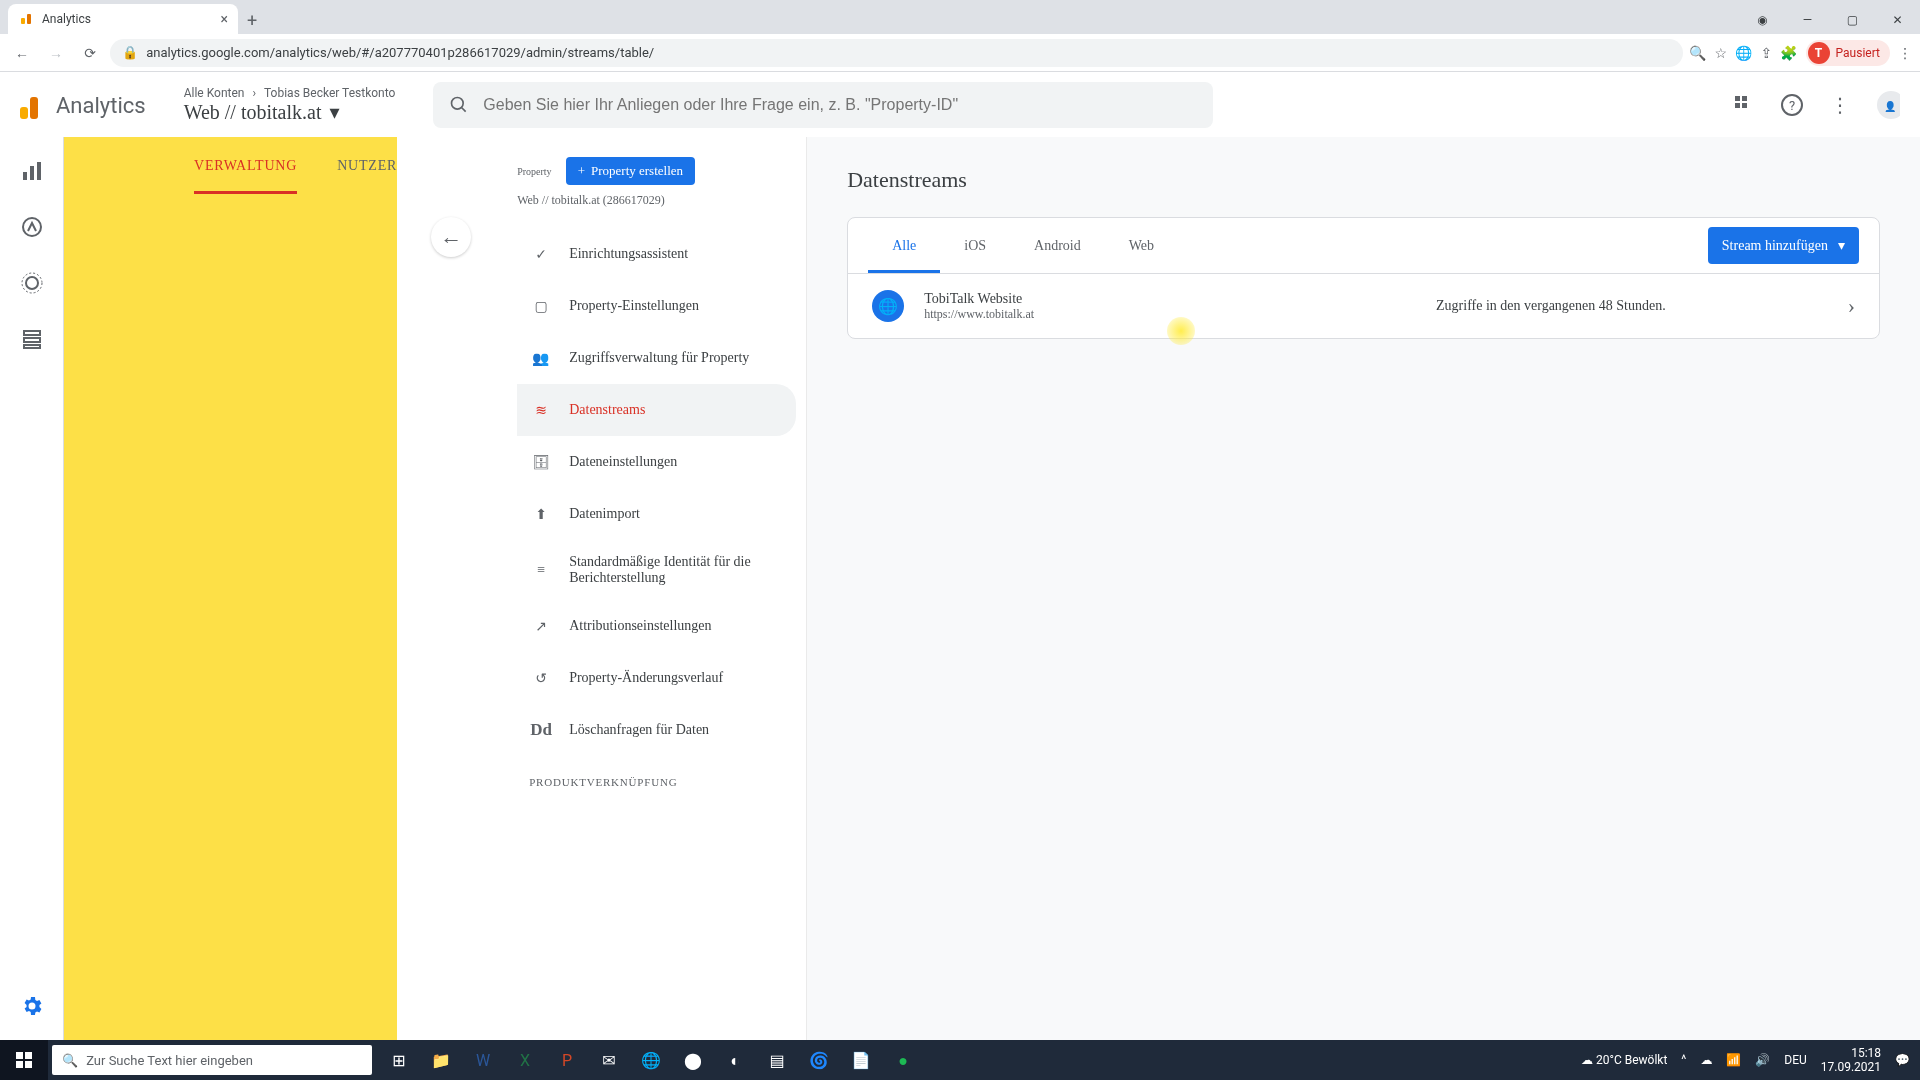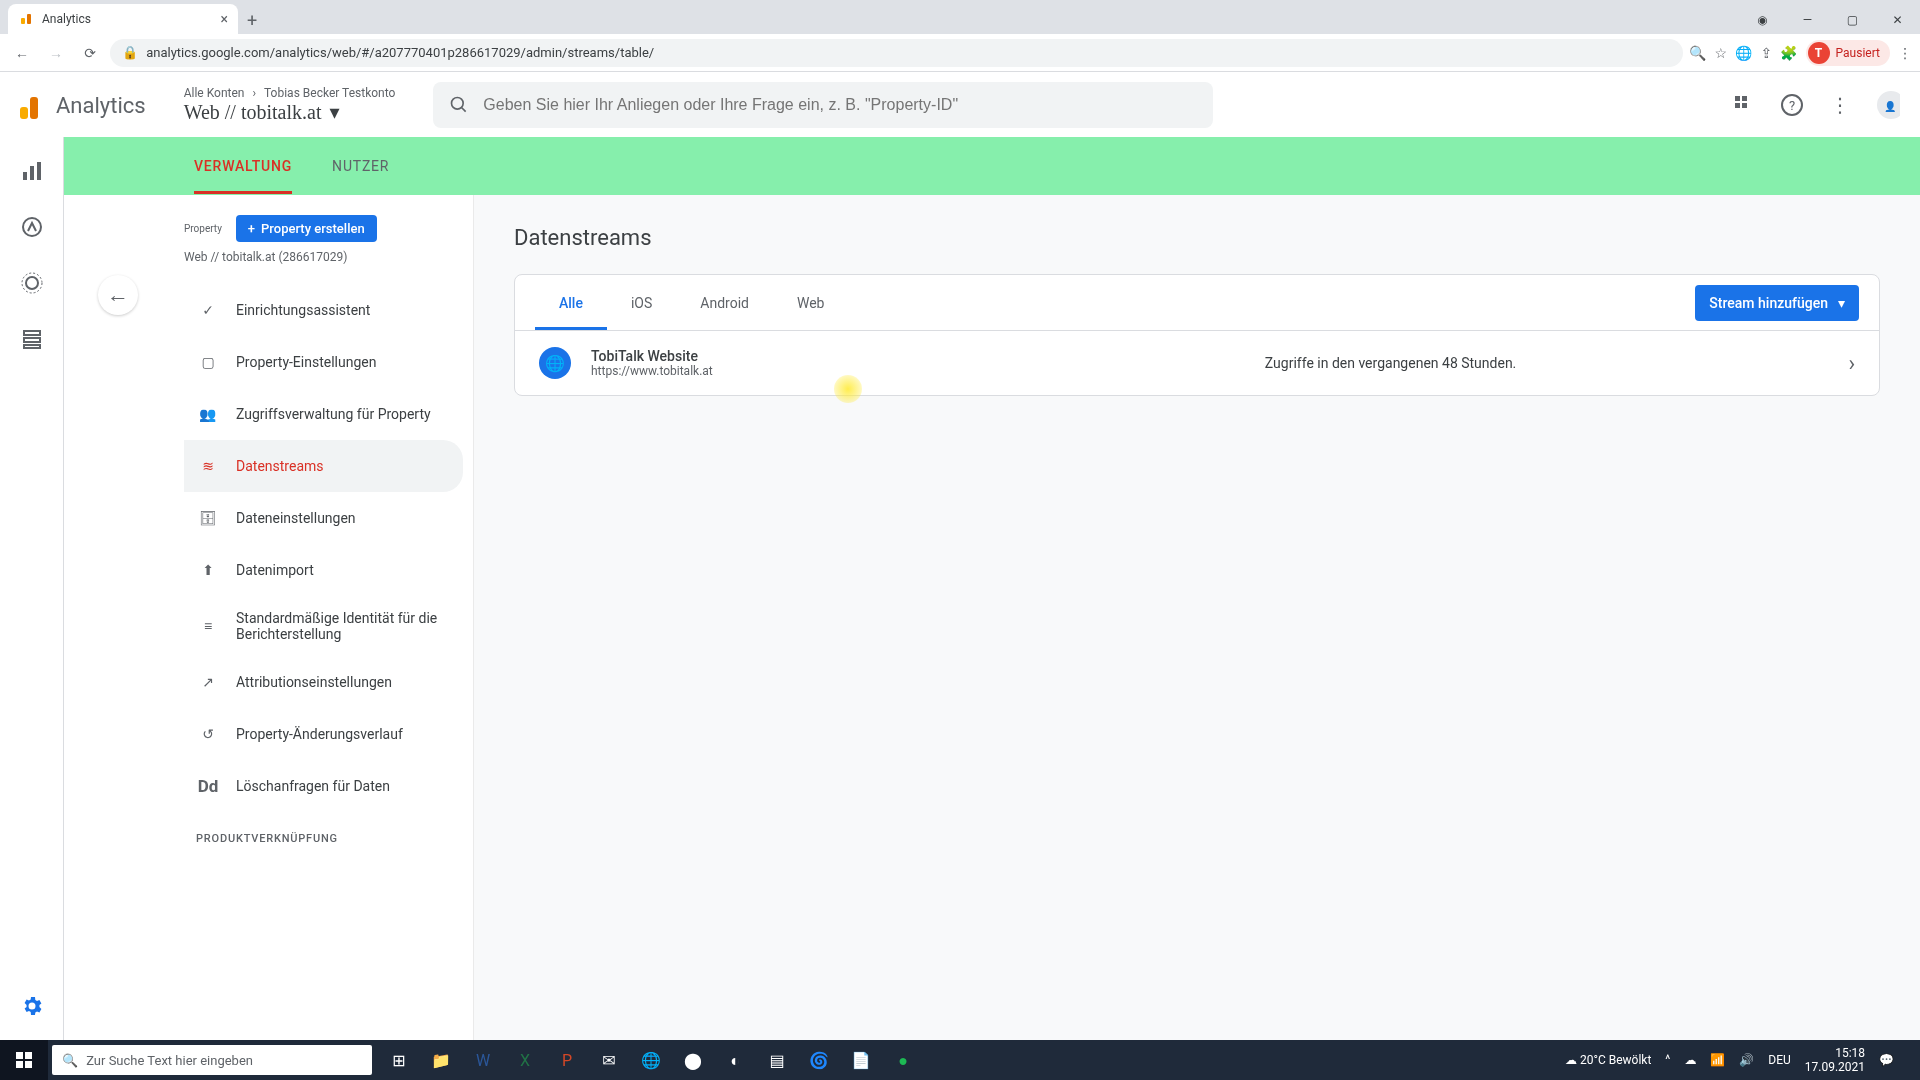--- a/index.html
+++ b/index.html
@@ -36,21 +36,21 @@
 .ga-search input { border: none; background: transparent; outline: none; font-size: 16px; flex: 1; color: #b91c1c; }
 .ga-header-right { margin-left: auto; display: flex; align-items: center; gap: 24px; color: #5f6368; }
 .ga-header-right .ic { width: 24px; height: 24px; display: flex; align-items: center; justify-content: center; font-size: 20px; }
 
 
 .app-body { display: flex; height: calc(100% - 73px - 64px - 40px); }
 .left-rail { width: 64px; border-right: 1px solid #dadce0; display: flex; flex-direction: column; align-items: center; padding-top: 20px; gap: 28px; color: #5f6368; }
 .left-rail .rail-ic { width: 28px; height: 28px; display: flex; align-items: center; justify-content: center; }
 .left-rail .rail-bottom { margin-top: auto; margin-bottom: 20px; }
 
-.admin-area { flex: 1; display: flex; flex-direction: column; background: #86efac; }
+.admin-area { flex: 1; display: flex; flex-direction: row; background: #fde047; font-family: Liberation Serif, serif; }
 .admin-tabs { display: flex; gap: 40px; padding: 0 0 0 100px; border-bottom: 1px solid transparent; height: 58px; align-items: center; margin-left: 30px; }
 .admin-tab { font-size: 14px; letter-spacing: 0.8px; color: #5f6368; height: 100%; display: flex; align-items: center; border-bottom: 3px solid transparent; padding-top: 3px; }
 .admin-tab.active { color: #d93025; border-bottom-color: #d93025; font-weight: 500; }
 
 .admin-main { flex: 1; display: flex; background: #f8f9fa; }
 .prop-col { width: 410px; background: #fff; position: relative; padding: 20px 10px 0 120px; border-right: 1px solid #eaeaea; }
 .back-circle { position: absolute; left: 120px; top: 80px; width: 40px; height: 40px; border-radius: 50%; box-shadow: 0 1px 3px rgba(0,0,0,0.2); display: flex; align-items: center; justify-content: center; background: #fff; color: #5f6368; font-size: 22px; transform: translateX(-86px); }
 .prop-head { display: flex; align-items: center; gap: 14px; margin-bottom: 8px; }
 .prop-head-label { font-size: 10px; color: #5f6368; }
 .create-btn { background: #1a73e8; color: #fff; border-radius: 4px; padding: 6px 12px; display: flex; align-items: center; gap: 6px; font-size: 13px; font-weight: 500; }
@@ -82,21 +82,21 @@
 .ga-footer { height: 40px; display: flex; align-items: center; justify-content: center; gap: 8px; font-size: 14px; color: #5f6368; background: #fff; border-top: 1px solid #dadce0; }
 .ga-footer a { color: #1a73e8; text-decoration: none; }
 .feedback { display: flex; align-items: center; gap: 6px; color: #5f6368; }
 
 
 .taskbar { position: fixed; bottom: 0; left: 0; right: 0; height: 40px; background: #1f2a3a; display: flex; align-items: center; color: #fff; font-size: 12px; }
 .taskbar .start { width: 48px; height: 100%; display: flex; align-items: center; justify-content: center; background: #0f1520; }
 .taskbar .search-tb { display: flex; align-items: center; background: #fff; color: #5f6368; height: 30px; width: 320px; margin-left: 4px; border-radius: 2px; padding: 0 10px; gap: 8px; font-size: 13px; }
 .taskbar .tb-icons { display: flex; align-items: center; gap: 4px; margin-left: 8px; }
 .taskbar .tb-icons div { width: 38px; height: 38px; display: flex; align-items: center; justify-content: center; font-size: 16px; }
-.taskbar .tb-right { margin-left: auto; display: flex; align-items: center; gap: 14px; padding-right: 26px; }
+.taskbar .tb-right { margin-left: auto; display: flex; align-items: center; gap: 14px; padding-right: 10px; }
 .taskbar .tb-clock { text-align: right; line-height: 1.2; }
 
 svg { display: block; }
 </style>
 </head>
 <body>
 
 <div class="browser-chrome">
   <div class="tab-bar">
     <div class="tab">

